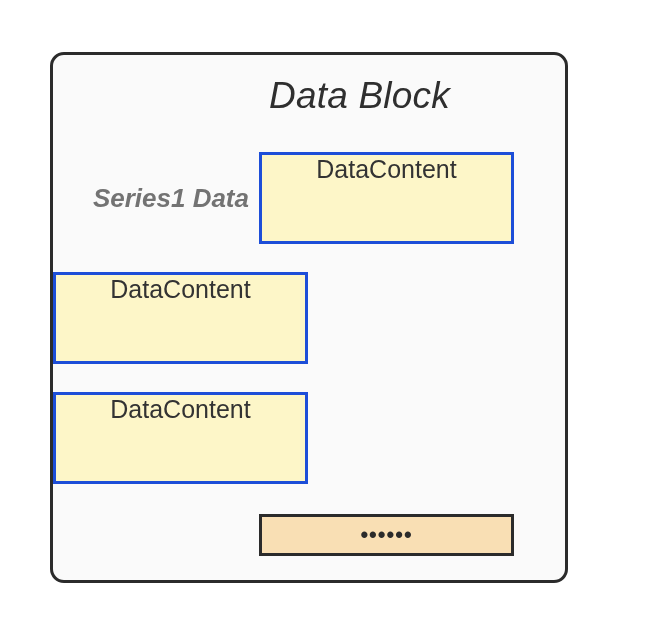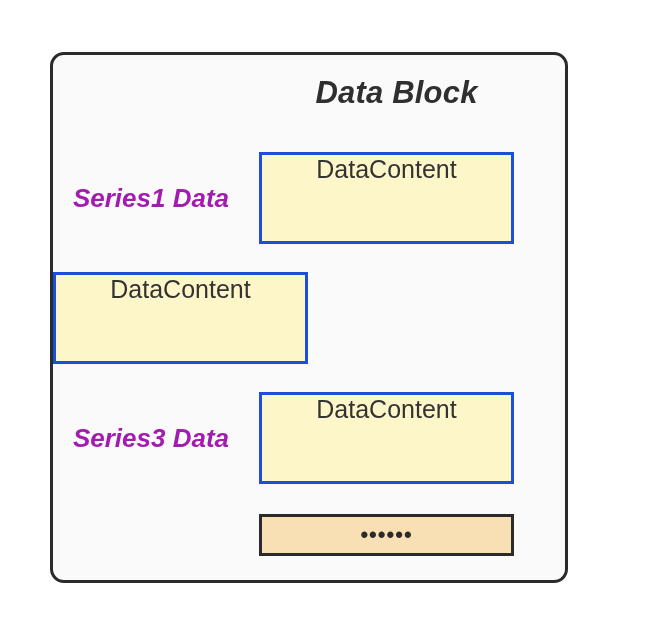--- a/index.html
+++ b/index.html
@@ -27,51 +27,50 @@
     border: 3px solid #2b2b2b;
     border-radius: 14px;
   }
 
   
   #block-title {
     position: absolute;
     left: 216px;
     top: 20px;
     width: 255px;
-    text-align: center;
-    font-size: 31px;
+    font-size: 37px;
     font-style: italic;
-    font-weight: bold;
+    font-weight: normal;
     color: #2f2f2f;
     letter-spacing: 0.2px;
     white-space: nowrap;
   }
 
   
   .row {
     position: absolute;
     left: 0;
     width: 100%;
     height: 92px;
     display: flex;
     align-items: center;
   }
   #row-0 { top: 97px; }
   #row-1 { top: 217px; }
   #row-2 { top: 337px; }
 
   .row-label {
     width: 206px;
-    text-align: center;
+    text-align: right;
     padding-right: 10px;
     box-sizing: border-box;
     font-size: 26px;
     font-style: italic;
     font-weight: bold;
-    color: #a21caf;
+    color: #737373;
     white-space: nowrap;
   }
 
   .content-box {
     width: 255px;
     height: 92px;
     box-sizing: border-box;
     background: #fdf6c8;
     border: 3px solid #1d4ed8;
     display: flex;
@@ -133,21 +132,20 @@
     </div>
   </div>
 
   <div class="row" id="row-1">
     <div class="content-box">
       <span class="content-box-label">DataContent</span>
     </div>
   </div>
 
   <div class="row" id="row-2">
-    <div class="row-label">Series3 Data</div>
     <div class="content-box">
       <span class="content-box-label">DataContent</span>
     </div>
   </div>
 
   <div id="more-row">
     <div id="more-row-spacer"></div>
     <div id="more-box">
       <span id="more-box-label">••••••</span>
     </div>

